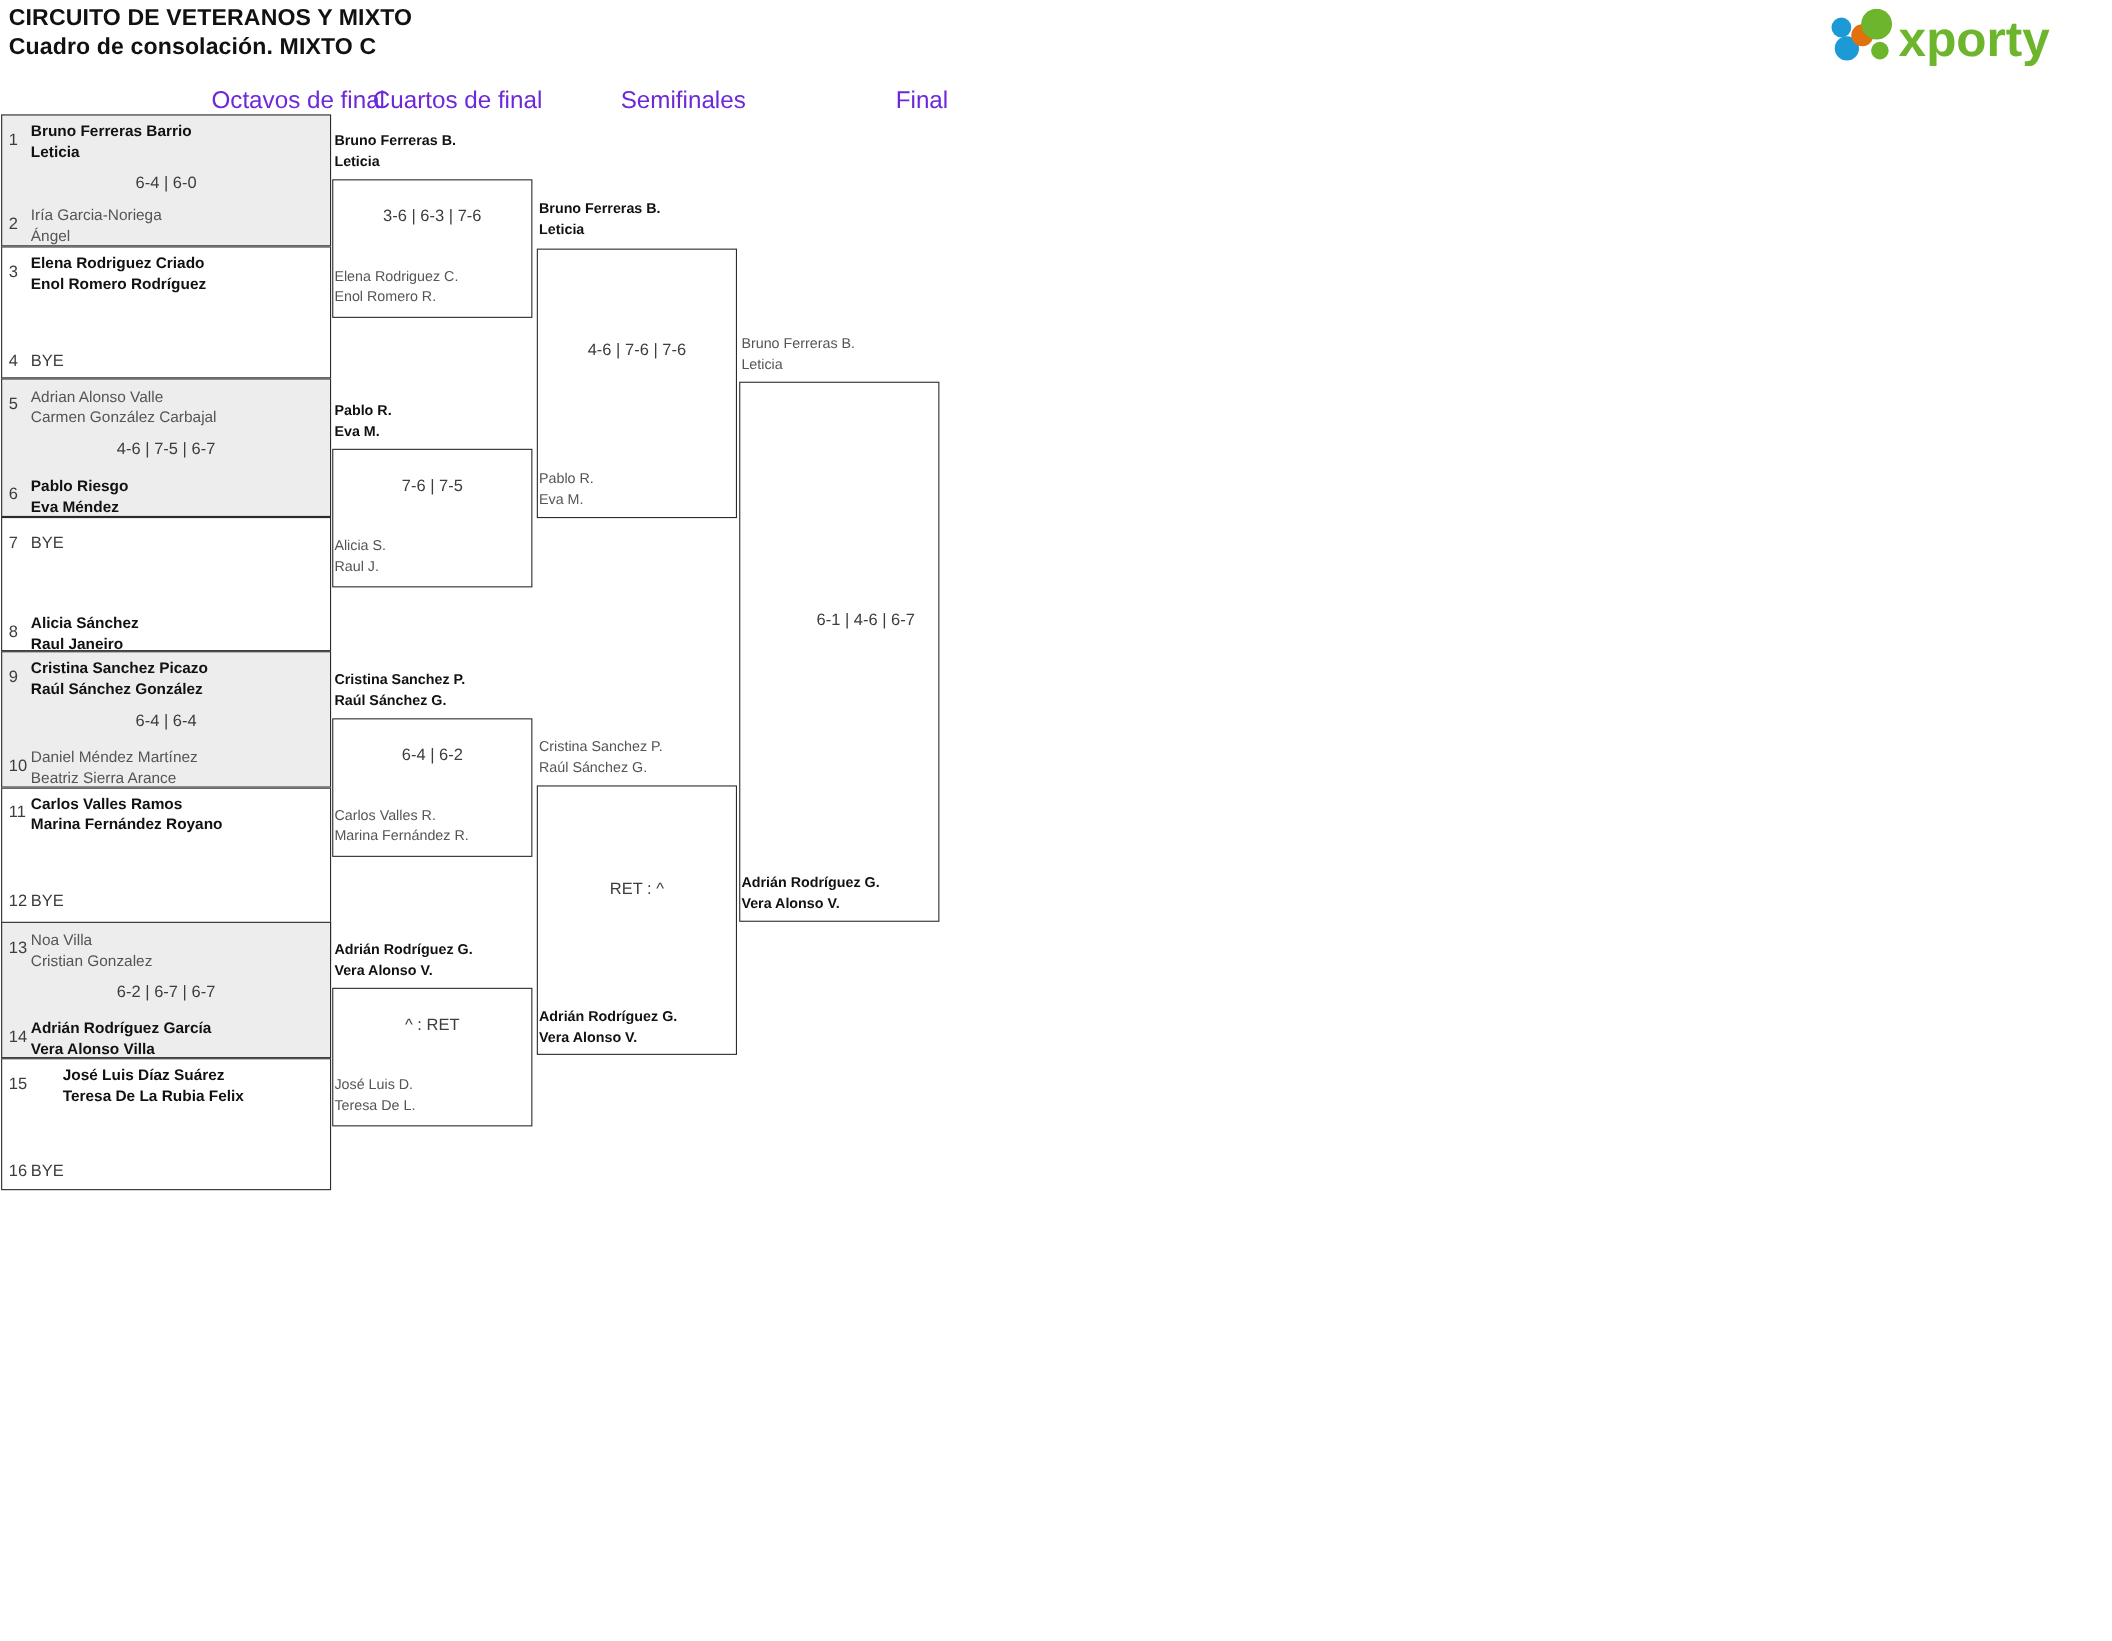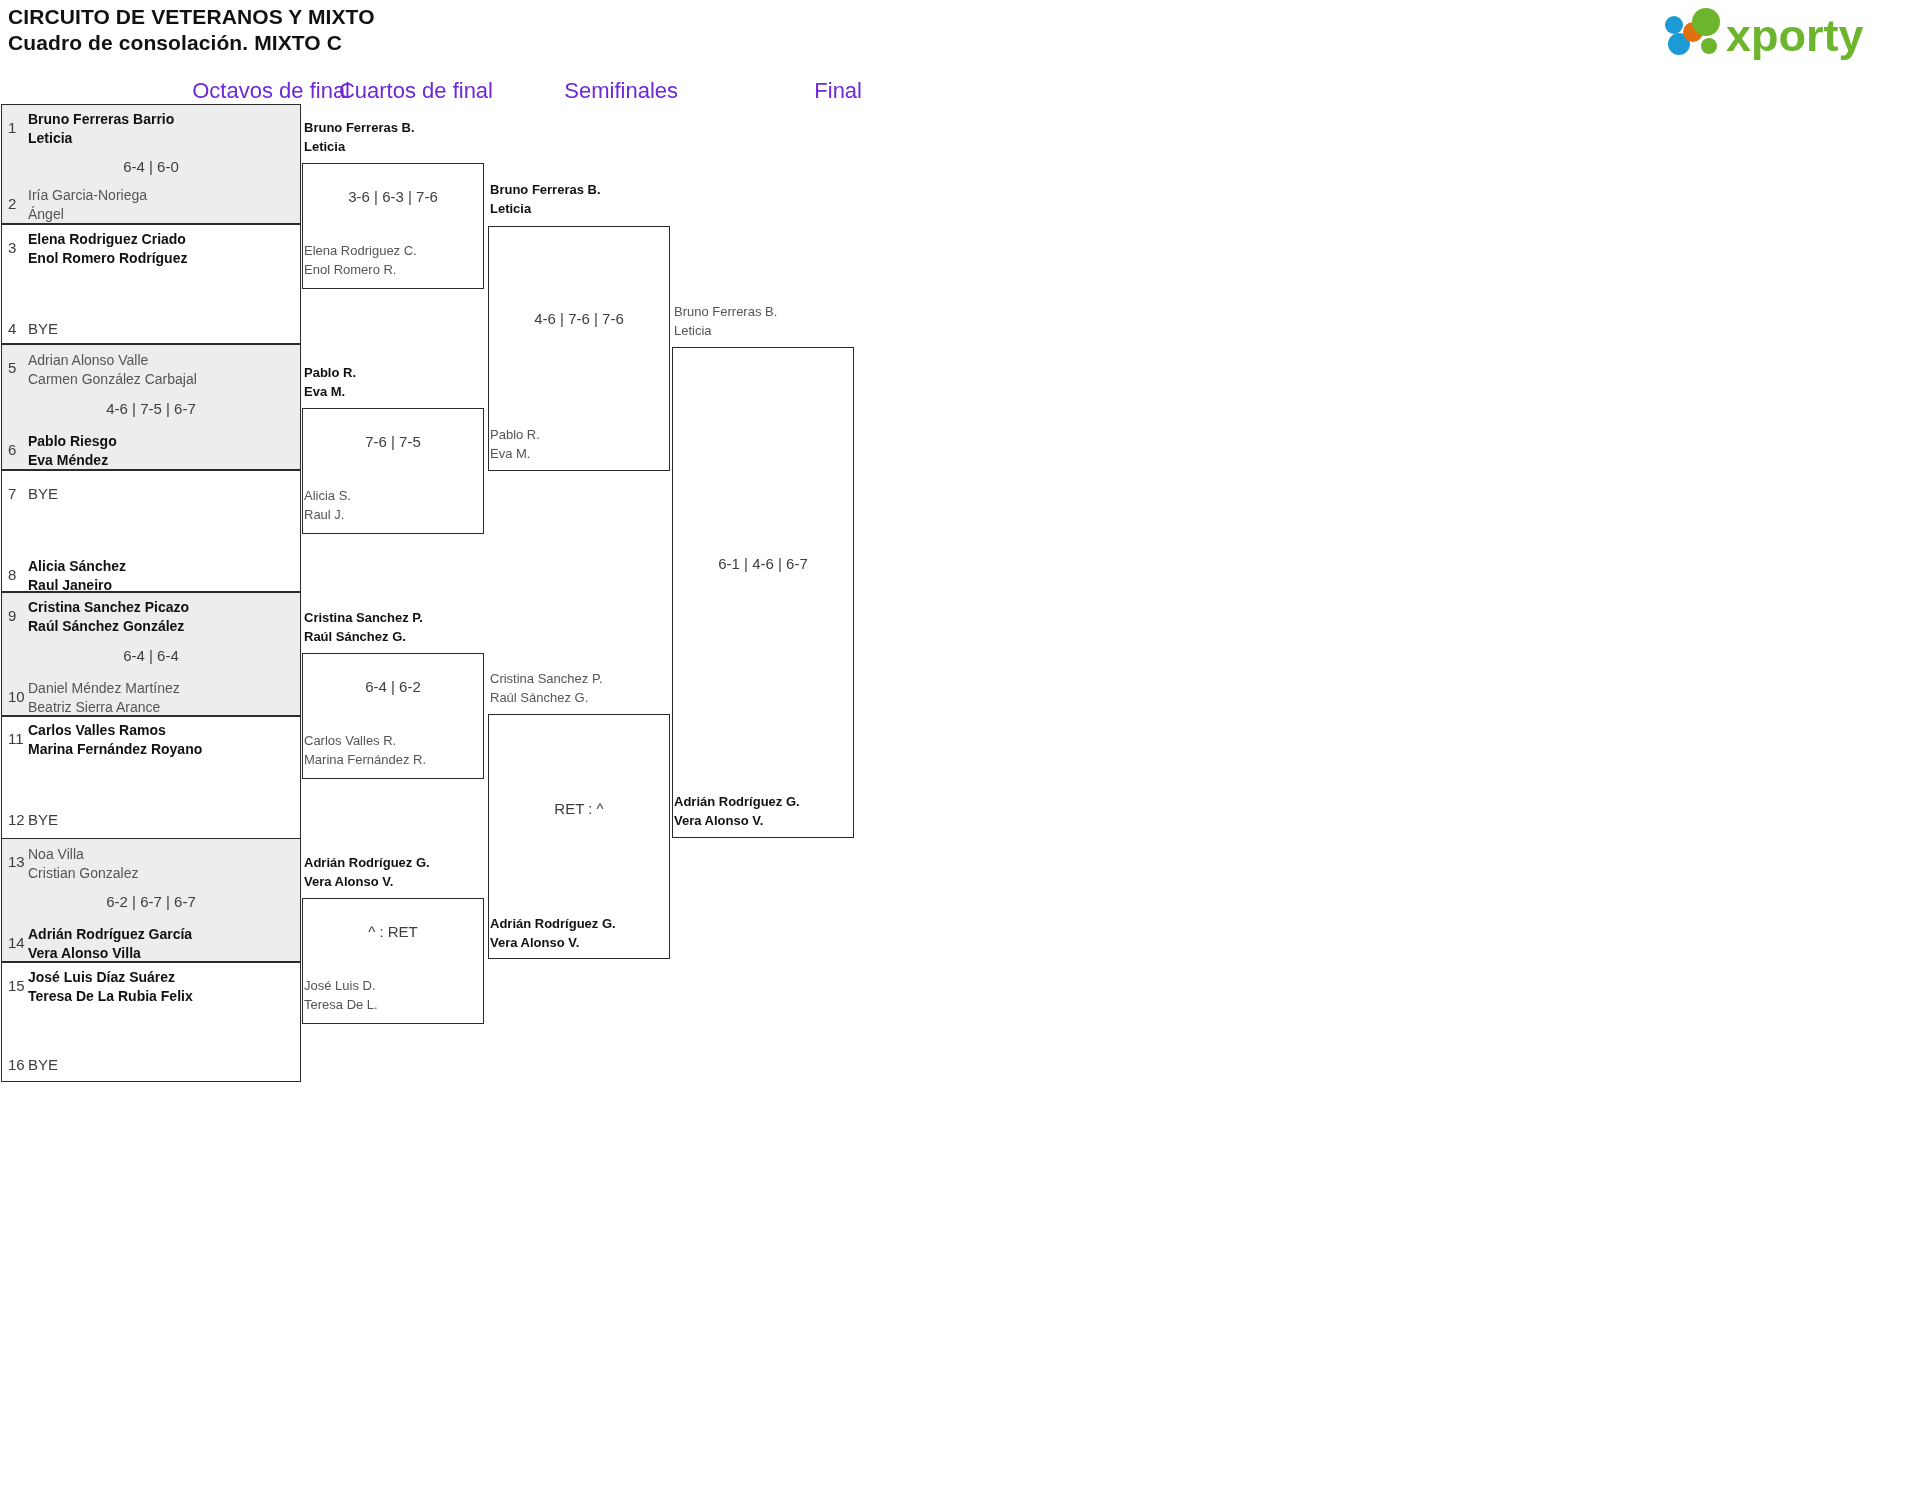--- a/index.html
+++ b/index.html
@@ -172,21 +172,21 @@
   <div class="score" style="left:0;right:0;top:54px;">6-2 | 6-7 | 6-7</div>
   <div class="seed" style="top:95px;">14</div>
   <div class="names win" style="top:86px;">
     <div>Adrián Rodríguez García</div>
     <div>Vera Alonso Villa</div>
   </div>
 </div>
 
 <div class="abs r1cell" style="left:1px;top:962px;width:300px;height:120px;padding-left:48px;">
   <div class="seed" style="top:14px;">15</div>
-  <div class="names win" style="top:5px;">
+  <div class="names win" style="top:5px;margin-left:29px;">
     <div>José Luis Díaz Suárez</div>
     <div>Teresa De La Rubia Felix</div>
   </div>
   <div class="seed" style="top:93px;">16</div>
   <div class="byetxt" style="left:26px;top:93px;">BYE</div>
 </div>
 
 <div class="abs lbl win" style="left:304px;top:118px;">
   <div>Bruno Ferreras B.</div>
   <div>Leticia</div>
@@ -251,17 +251,17 @@
 <div class="abs lbl win" style="left:490px;top:914px;">
   <div>Adrián Rodríguez G.</div>
   <div>Vera Alonso V.</div>
 </div>
 
 <div class="abs lbl lose" style="left:674px;top:302px;">
   <div>Bruno Ferreras B.</div>
   <div>Leticia</div>
 </div>
 <div class="bracket" style="left:672px;top:347px;width:182px;height:491px;"></div>
-<div class="abs score" style="left:672px;top:555px;width:182px;">6-1 | 4-6 | 6-7</div>
+<div class="abs score" style="left:672px;top:555px;width:182px;padding-left:24px;">6-1 | 4-6 | 6-7</div>
 <div class="abs lbl win" style="left:674px;top:792px;">
   <div>Adrián Rodríguez G.</div>
   <div>Vera Alonso V.</div>
 </div>
 
 </body></html>

